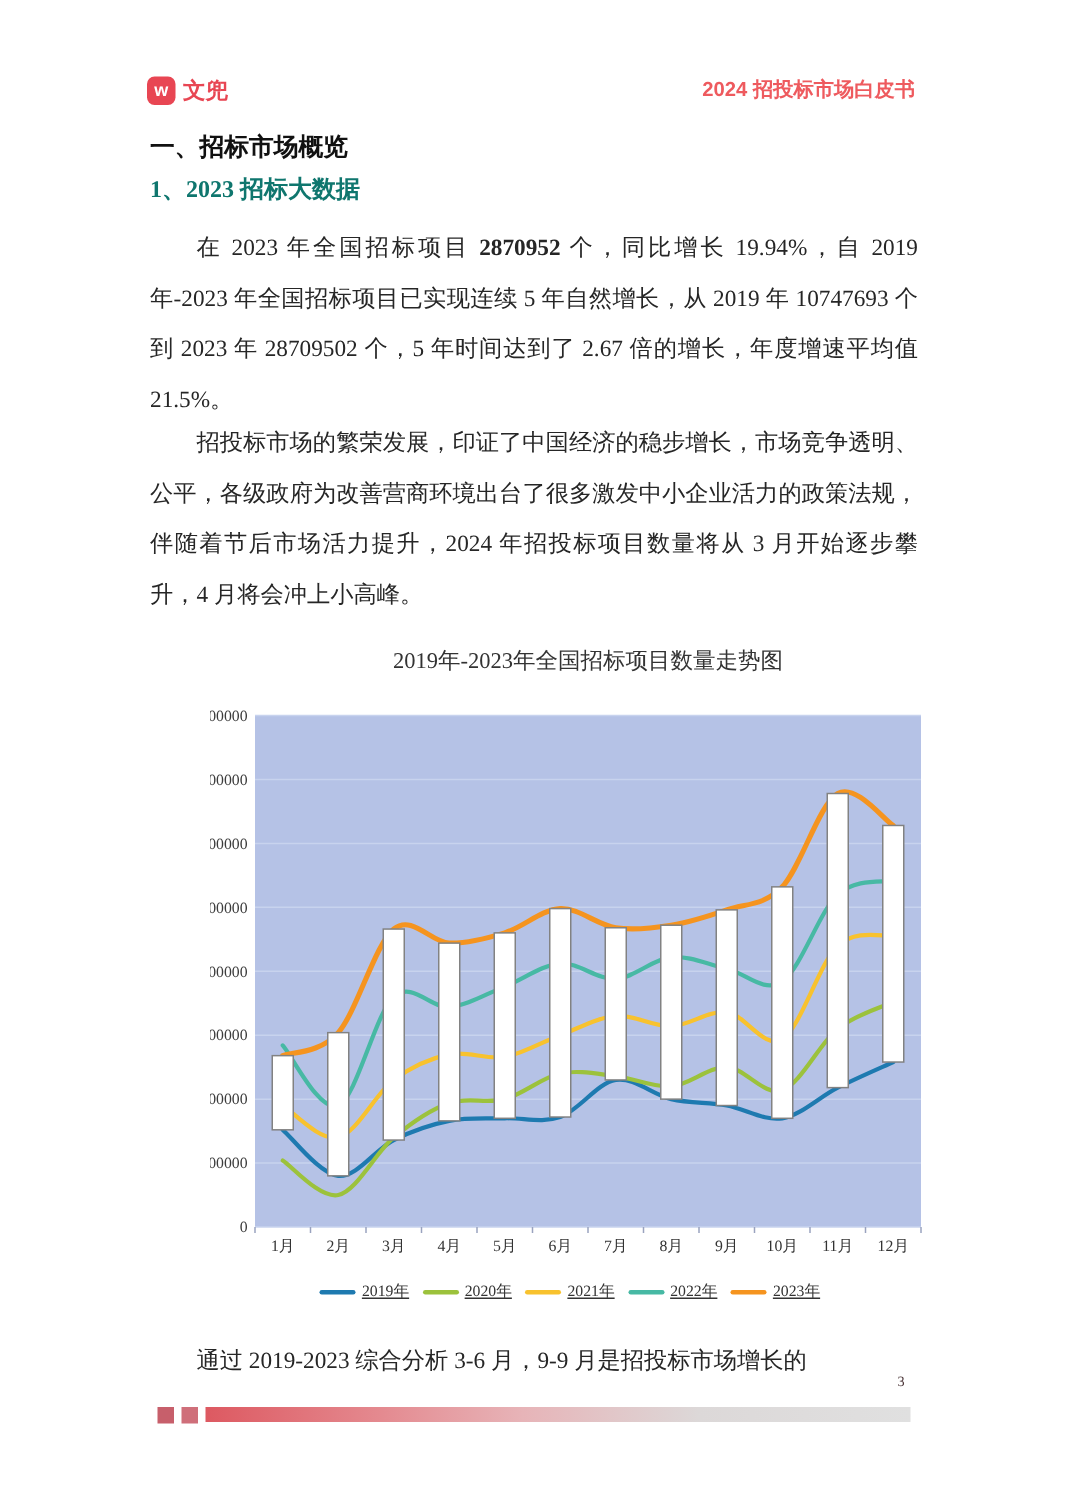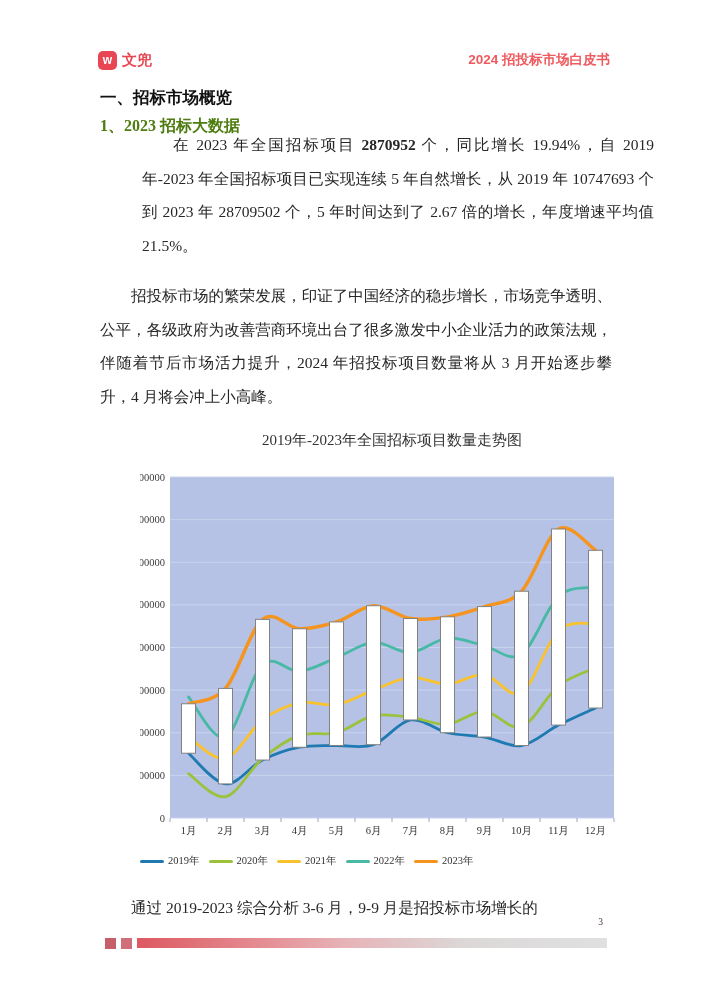--- a/index.html
+++ b/index.html
@@ -14,36 +14,36 @@
   .logo { display:flex; align-items:center; }
   .logo-badge { width:19px; height:19px; border-radius:5px; background:#e84653;
                 display:flex; align-items:center; justify-content:center;
                 color:#ffffff; font-family:"Liberation Sans",sans-serif;
                 font-weight:bold; font-size:12px; line-height:1; }
   .logo-text { color:#e84653; font-family:Liberation Mono, monospace;
                font-weight:bold; font-size:15px; margin-left:5px; }
   .doc-title { color:#ee5a5e; font-family:"Liberation Sans",sans-serif; font-size:13.5px;font-weight:bold; }
   
   .h1 { position:absolute; left:100px; top:87px; font-size:16.5px; font-weight:bold; color:#111; }
-  .h2 { position:absolute; left:100px; top:116px; font-size:16px; font-weight:bold; color:#4d7c0f; }
+  .h2 { position:absolute; left:100px; top:116px; font-size:16px; font-weight:bold; color:#0f766e; }
   
   .para { position:absolute; left:100px; width:512px; font-size:15.5px;
           line-height:33.6px; text-align:justify; text-indent:2em; color:#262626; }
-  .p1 { top:128px;margin-left:42px; }
+  .p1 { top:149px; }
   .p2 { top:279px; }
   .p3 { top:891px; }
   .bold-num { font-weight:bold; }
   
   .chart-title { position:absolute; left:170px; top:431px; width:444px;
                  text-align:center; font-size:15px; color:#333; }
   .chart-wrap { position:absolute; left:140px; top:468px; width:480px; height:372px; }
   .chart-wrap svg text { font-family:"Liberation Serif","DejaVu Serif",serif; }
   .legend { position:absolute; left:140px; top:853px; width:480px; height:16px;
-            display:flex; align-items:center; gap:9px;
-            font-size:10.5px; color:#333; }
+            display:flex; justify-content:center; align-items:center; gap:9px;
+            font-size:10.5px; color:#333;text-decoration:underline; }
   .legend-item { display:flex; align-items:center; gap:4px; }
   .legend-swatch { display:inline-block; width:24px; height:3px; border-radius:2px; }
   
   .page-num { position:absolute; top:917px; right:107px; font-size:9.5px; color:#4a3437; }
   .footer-sq1 { position:absolute; left:105px; top:938px; width:11px; height:11px; background:#c75f6b; }
   .footer-sq2 { position:absolute; left:121px; top:938px; width:11px; height:11px; background:#cf6f7a; }
   .footer-bar { position:absolute; left:137px; top:938px; width:470px; height:10px;
                 background:linear-gradient(to right,#dd5961 0%,#e48a90 25%,#e7b4b8 45%,#dcd8d8 70%,#e0e0e0 100%); }
 </style>
 </head>

